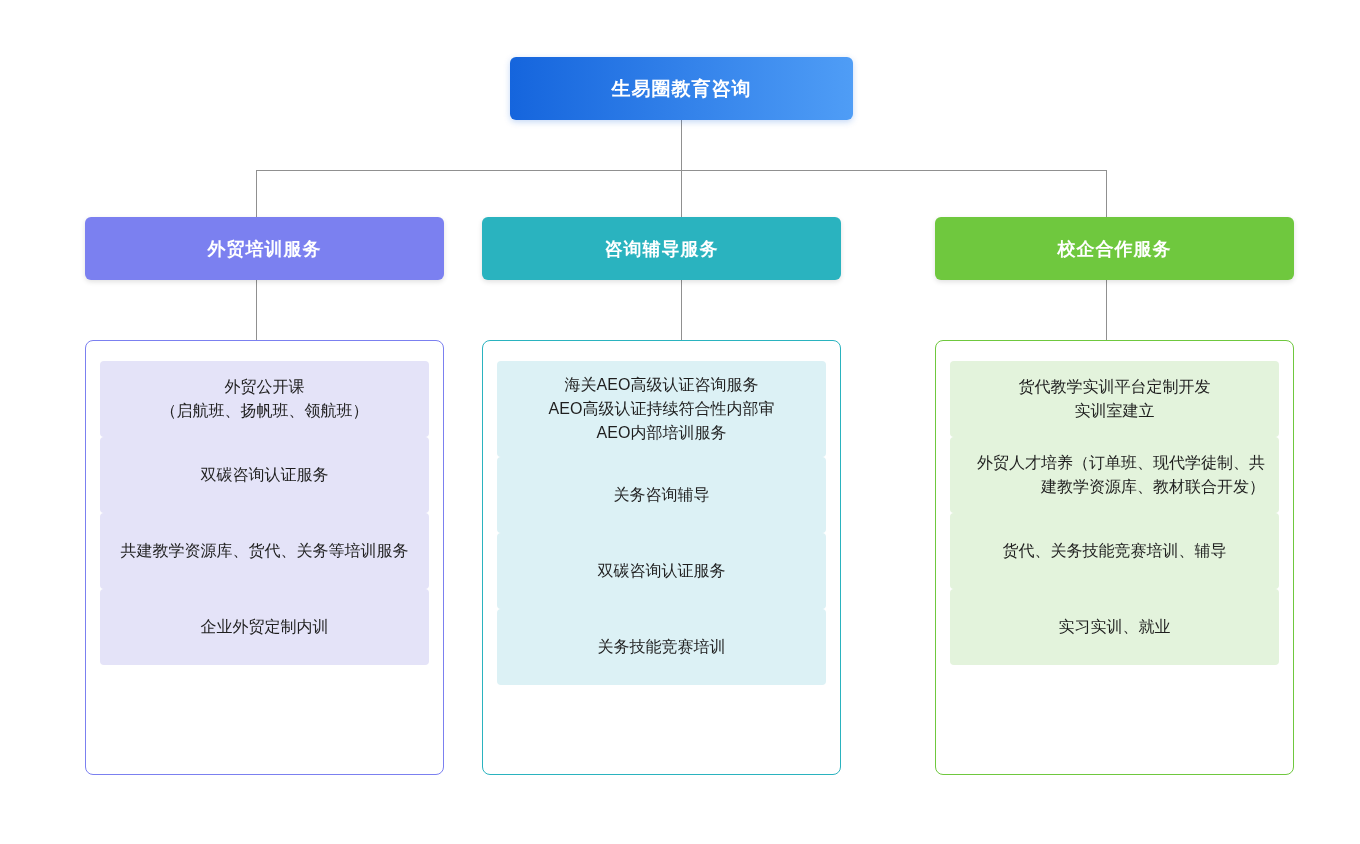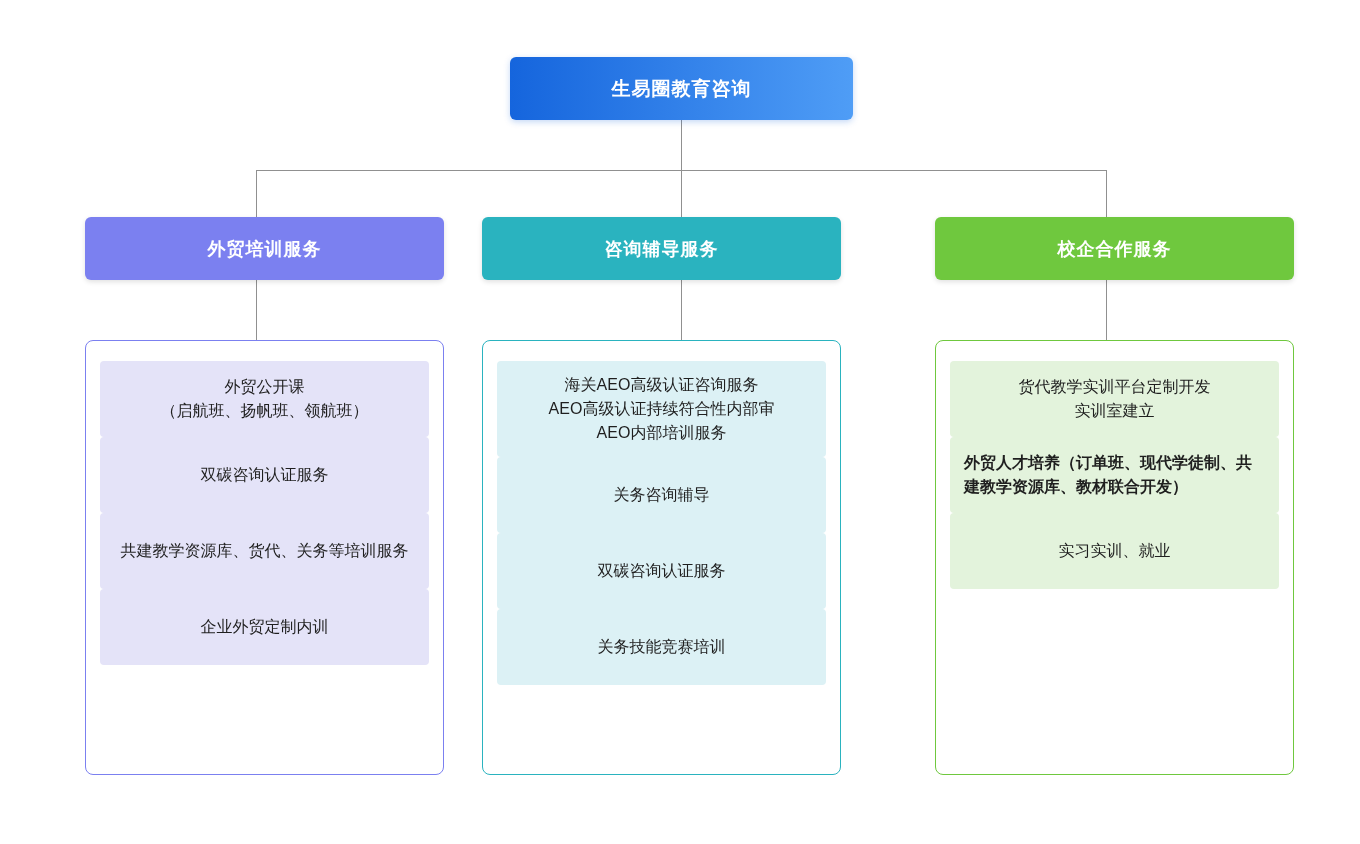--- a/index.html
+++ b/index.html
@@ -50,21 +50,21 @@
     border-radius:4px;
     min-height:76px;
     box-sizing:border-box;
     padding:12px 14px;
     display:flex;align-items:center;justify-content:center;
     text-align:center;
     color:#1f1f1f;font-size:16px;line-height:1.5;
     white-space:pre-line;
   }
   .item[data-align="left"]{
-    text-align:left;justify-content:flex-start;font-weight:bold;
+    text-align:right;justify-content:flex-start;
   }
 </style>
 </head>
 <body>
 
 <div class="canvas">
 
   <div class="edge v" style="left:681px;top:120px;height:50px"></div>
   <div class="edge h" style="left:256px;top:170px;width:851px"></div>
   <div class="edge v" style="left:256px;top:170px;height:47px"></div>
@@ -106,17 +106,18 @@
   </section>
 
   <section class="branch" style="left: 935px; --accent: #6FC83E; --item-bg: #E3F3DC;">
     <header class="branch-header">
       <span>校企合作服务</span>
     </header>
     <div class="branch-body">
       <div class="item">货代教学实训平台定制开发
 实训室建立</div>
       <div class="item" data-align="left">外贸人才培养（订单班、现代学徒制、共建教学资源库、教材联合开发）</div>
+      <div class="item">货代、关务技能竞赛培训、辅导</div>
       <div class="item">实习实训、就业</div>
     </div>
   </section>
 
 </div>
 
 </body></html>

